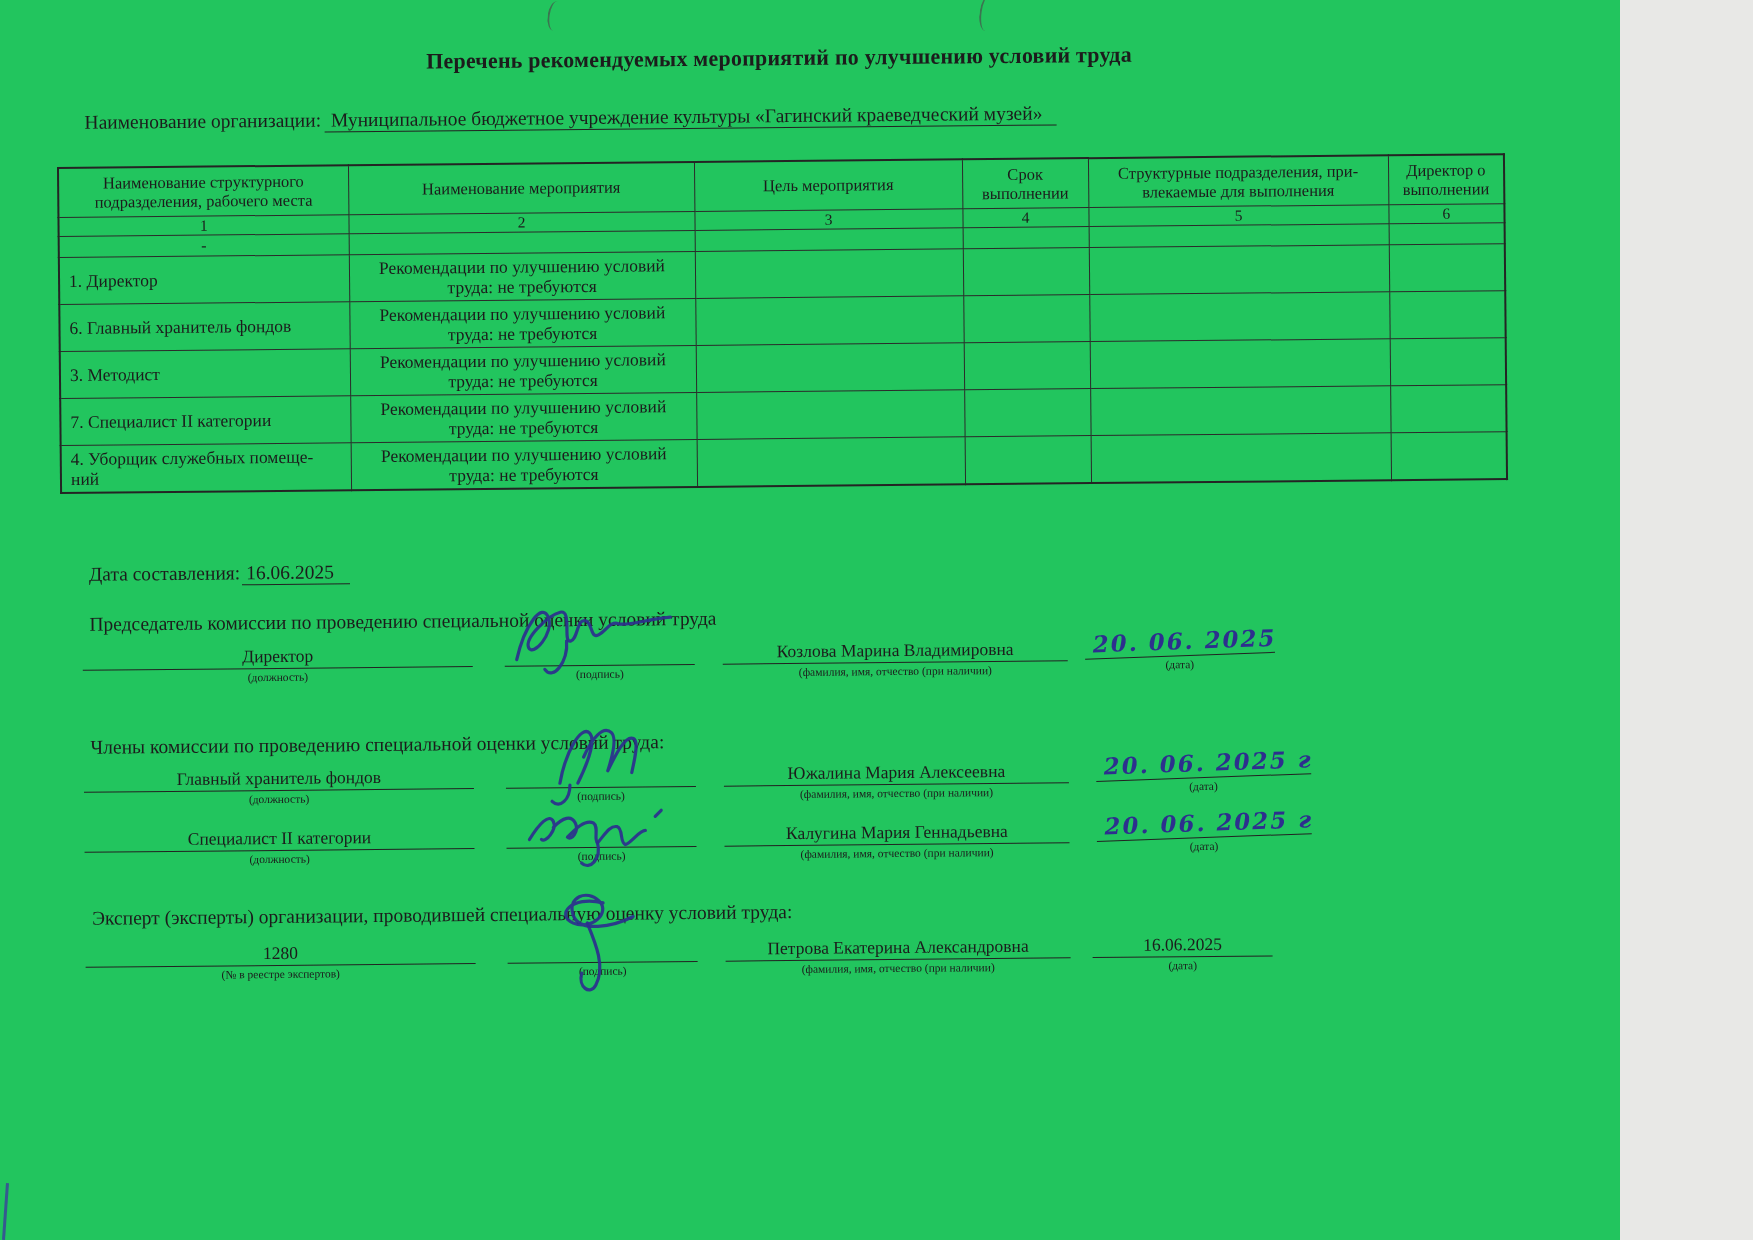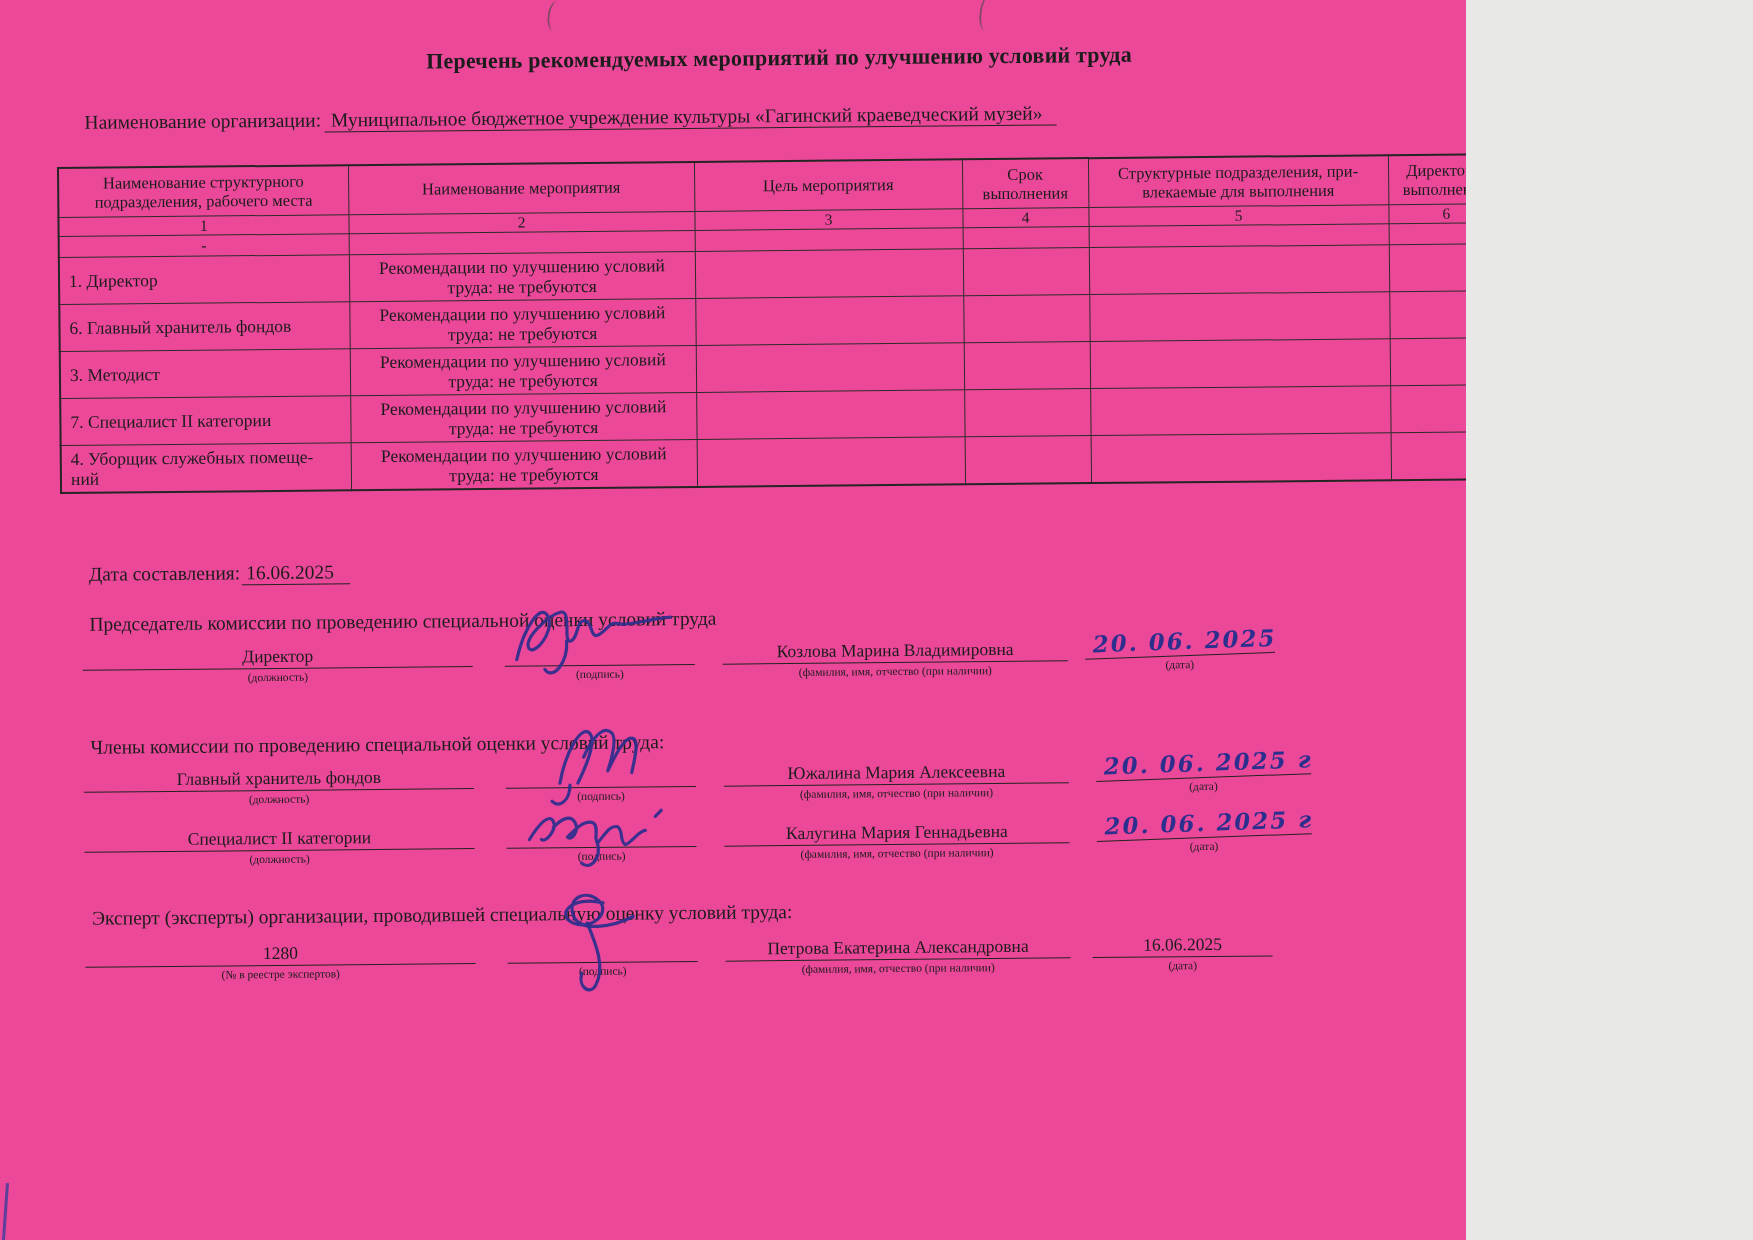--- a/index.html
+++ b/index.html
@@ -1,18 +1,18 @@
 <!DOCTYPE html>
 <html lang="ru"><head>
 <meta charset="utf-8">
 <style>
   html,body{margin:0;padding:0;background:#e8e8e6;}
   .page{
-    position:relative;width:1466px;height:1240px;overflow:hidden;
-    background:#ec4899;
+    position:relative;width:1620px;height:1240px;overflow:hidden;
+    background:#22c55e;
     font-family:"Liberation Serif","DejaVu Serif",serif;
     color:#1c1c1c;
   }
   .content{position:absolute;left:0;top:0;width:1753px;height:1240px;
     transform:rotate(-0.55deg);transform-origin:60px 170px;}
   .abs{position:absolute;}
   .doc-title{left:57px;top:52px;width:1446px;text-align:center;
     font-weight:bold;font-size:22px;letter-spacing:.2px;}
   .org-line{left:85px;top:112px;font-size:19.5px;white-space:nowrap;}
   .org-line .val{border-bottom:1.6px solid #222;padding:0 14px 1px 6px;margin-left:4px;}
@@ -82,21 +82,21 @@
           <col class="w5">
           <col class="w6">
       </colgroup>
       <thead>
           <tr class="hdr">
             <th>Наименование структурного
 подразделения, рабочего места</th>
             <th>Наименование мероприятия</th>
             <th>Цель мероприятия</th>
             <th>Срок
-выполнения</th>
+выполнении</th>
             <th>Структурные подразделения, при-
 влекаемые для выполнения</th>
             <th>Директор о
 выполнении</th>
           </tr>
           <tr class="num">
             <td>1</td>
             <td>2</td>
             <td>3</td>
             <td>4</td>

